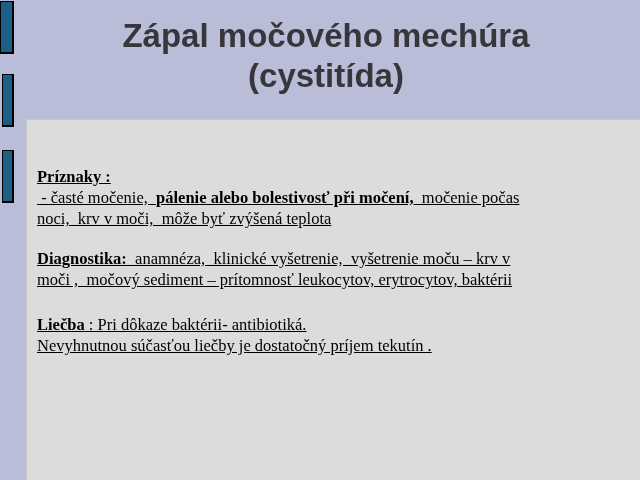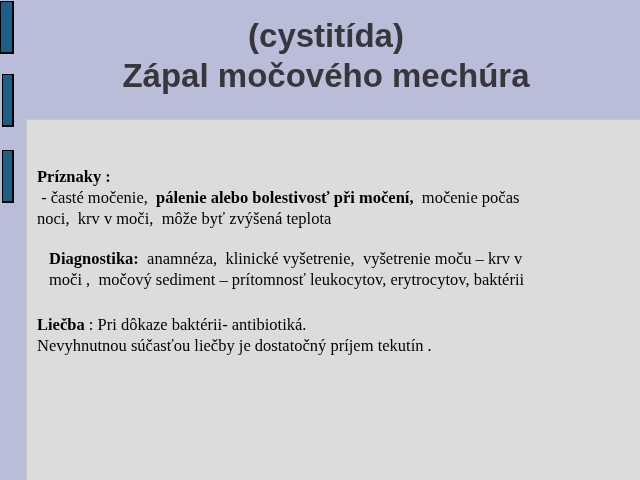--- a/index.html
+++ b/index.html
@@ -54,36 +54,37 @@
   .body-text {
     position: absolute;
     left: 10px;
     top: 46px;
     right: 4px;
     font-family: "Liberation Serif", serif;
     font-size: 16.5px;
     line-height: 21px;
     color: var(--body-color, #000000);
     white-space: pre;
+    text-decoration: underline;
   }
-  .para-1 { margin-top: 19px; margin-left: 12px; }
+  .para-1 { margin-top: 19px; }
   .para-2 { margin-top: 24px; }
   .bold { font-weight: bold; }
 </style>
 </head>
 <body>
 
 <div class="slide" style="--bg: #b9bdd7; --box: #dcdcdc; --accent: #1a5f86; --title-color: #36363c; --body-color: #000000;">
 
   <div class="accent-bar b0"></div>
   <div class="accent-bar b1"></div>
   <div class="accent-bar b2"></div>
 
   <div class="title">
+    <div>Zápal močového mechúra</div>
     <div>(cystitída)</div>
-    <div>Zápal močového mechúra</div>
   </div>
 
   <div class="content-box">
     <div class="body-text"><div class="para para-0"><div class="line"><span class="bold">Príznaky :</span></div><div class="line"><span> - časté močenie,  </span><span class="bold">pálenie alebo bolestivosť při močení,</span><span>  močenie počas</span></div><div class="line"><span>noci,  krv v moči,  môže byť zvýšená teplota</span></div></div><div class="para para-1"><div class="line"><span class="bold">Diagnostika:</span><span>  anamnéza,  klinické vyšetrenie,  vyšetrenie moču – krv v</span></div><div class="line"><span>moči ,  močový sediment – prítomnosť leukocytov, erytrocytov, baktérii</span></div></div><div class="para para-2"><div class="line"><span class="bold">Liečba</span><span> : Pri dôkaze baktérii- antibiotiká.</span></div><div class="line"><span>Nevyhnutnou súčasťou liečby je dostatočný príjem tekutín .</span></div></div></div>
   </div>
 
 </div>
 
 </body></html>

